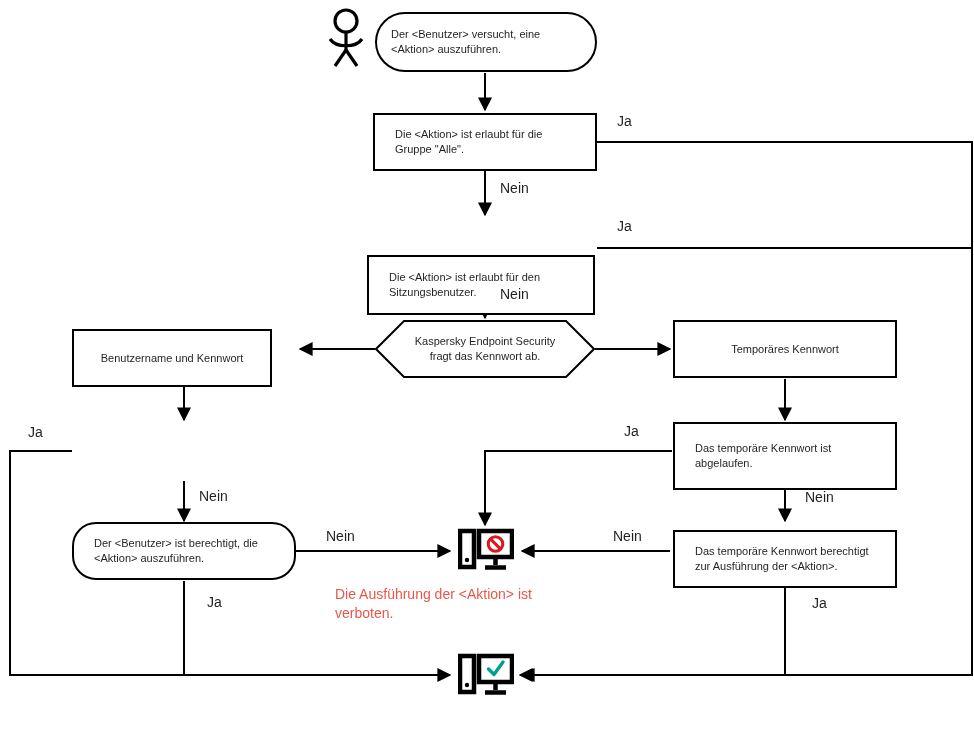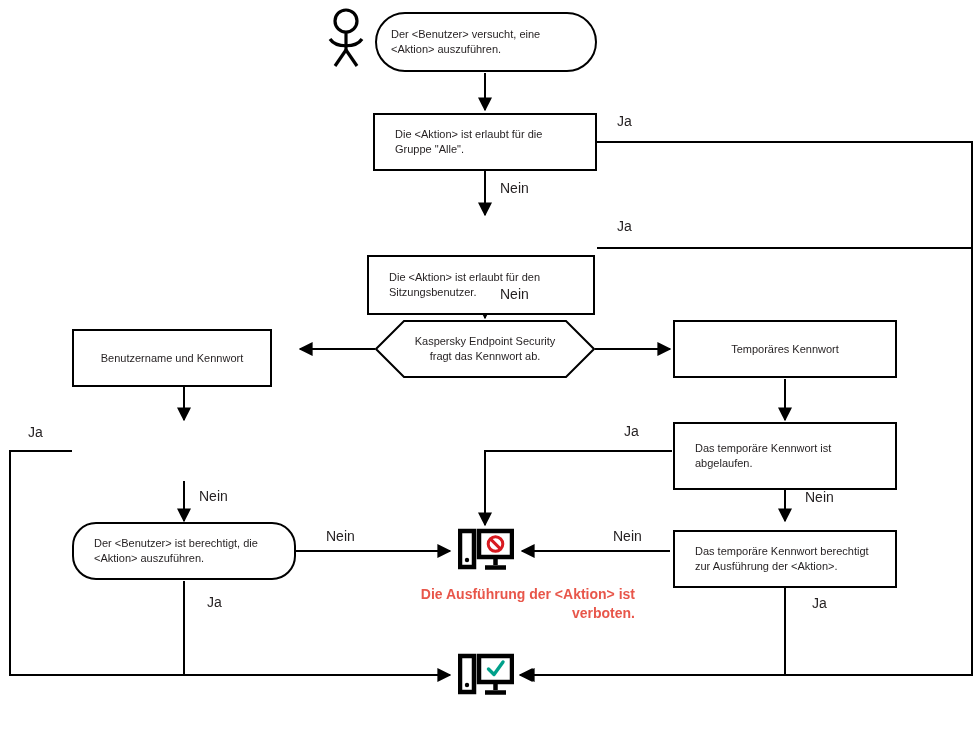--- a/index.html
+++ b/index.html
@@ -69,23 +69,22 @@
   .edge-label {
     position: absolute;
     font-size: 14px;
     color: #231f20;
     white-space: nowrap;
   }
   .caption {
     position: absolute;
     font-size: 14px;
     line-height: 1.35;
-    text-align: right;
+    text-align: left;
     white-space: pre-line;
-    font-weight: bold;
   }
   .caption.forbidden { color: #e8564a; }
   .caption.allowed   { color: #00856f; }
   .term-icon {
     position: absolute;
   }
   .actor-icon {
     position: absolute;
   }
 </style>

